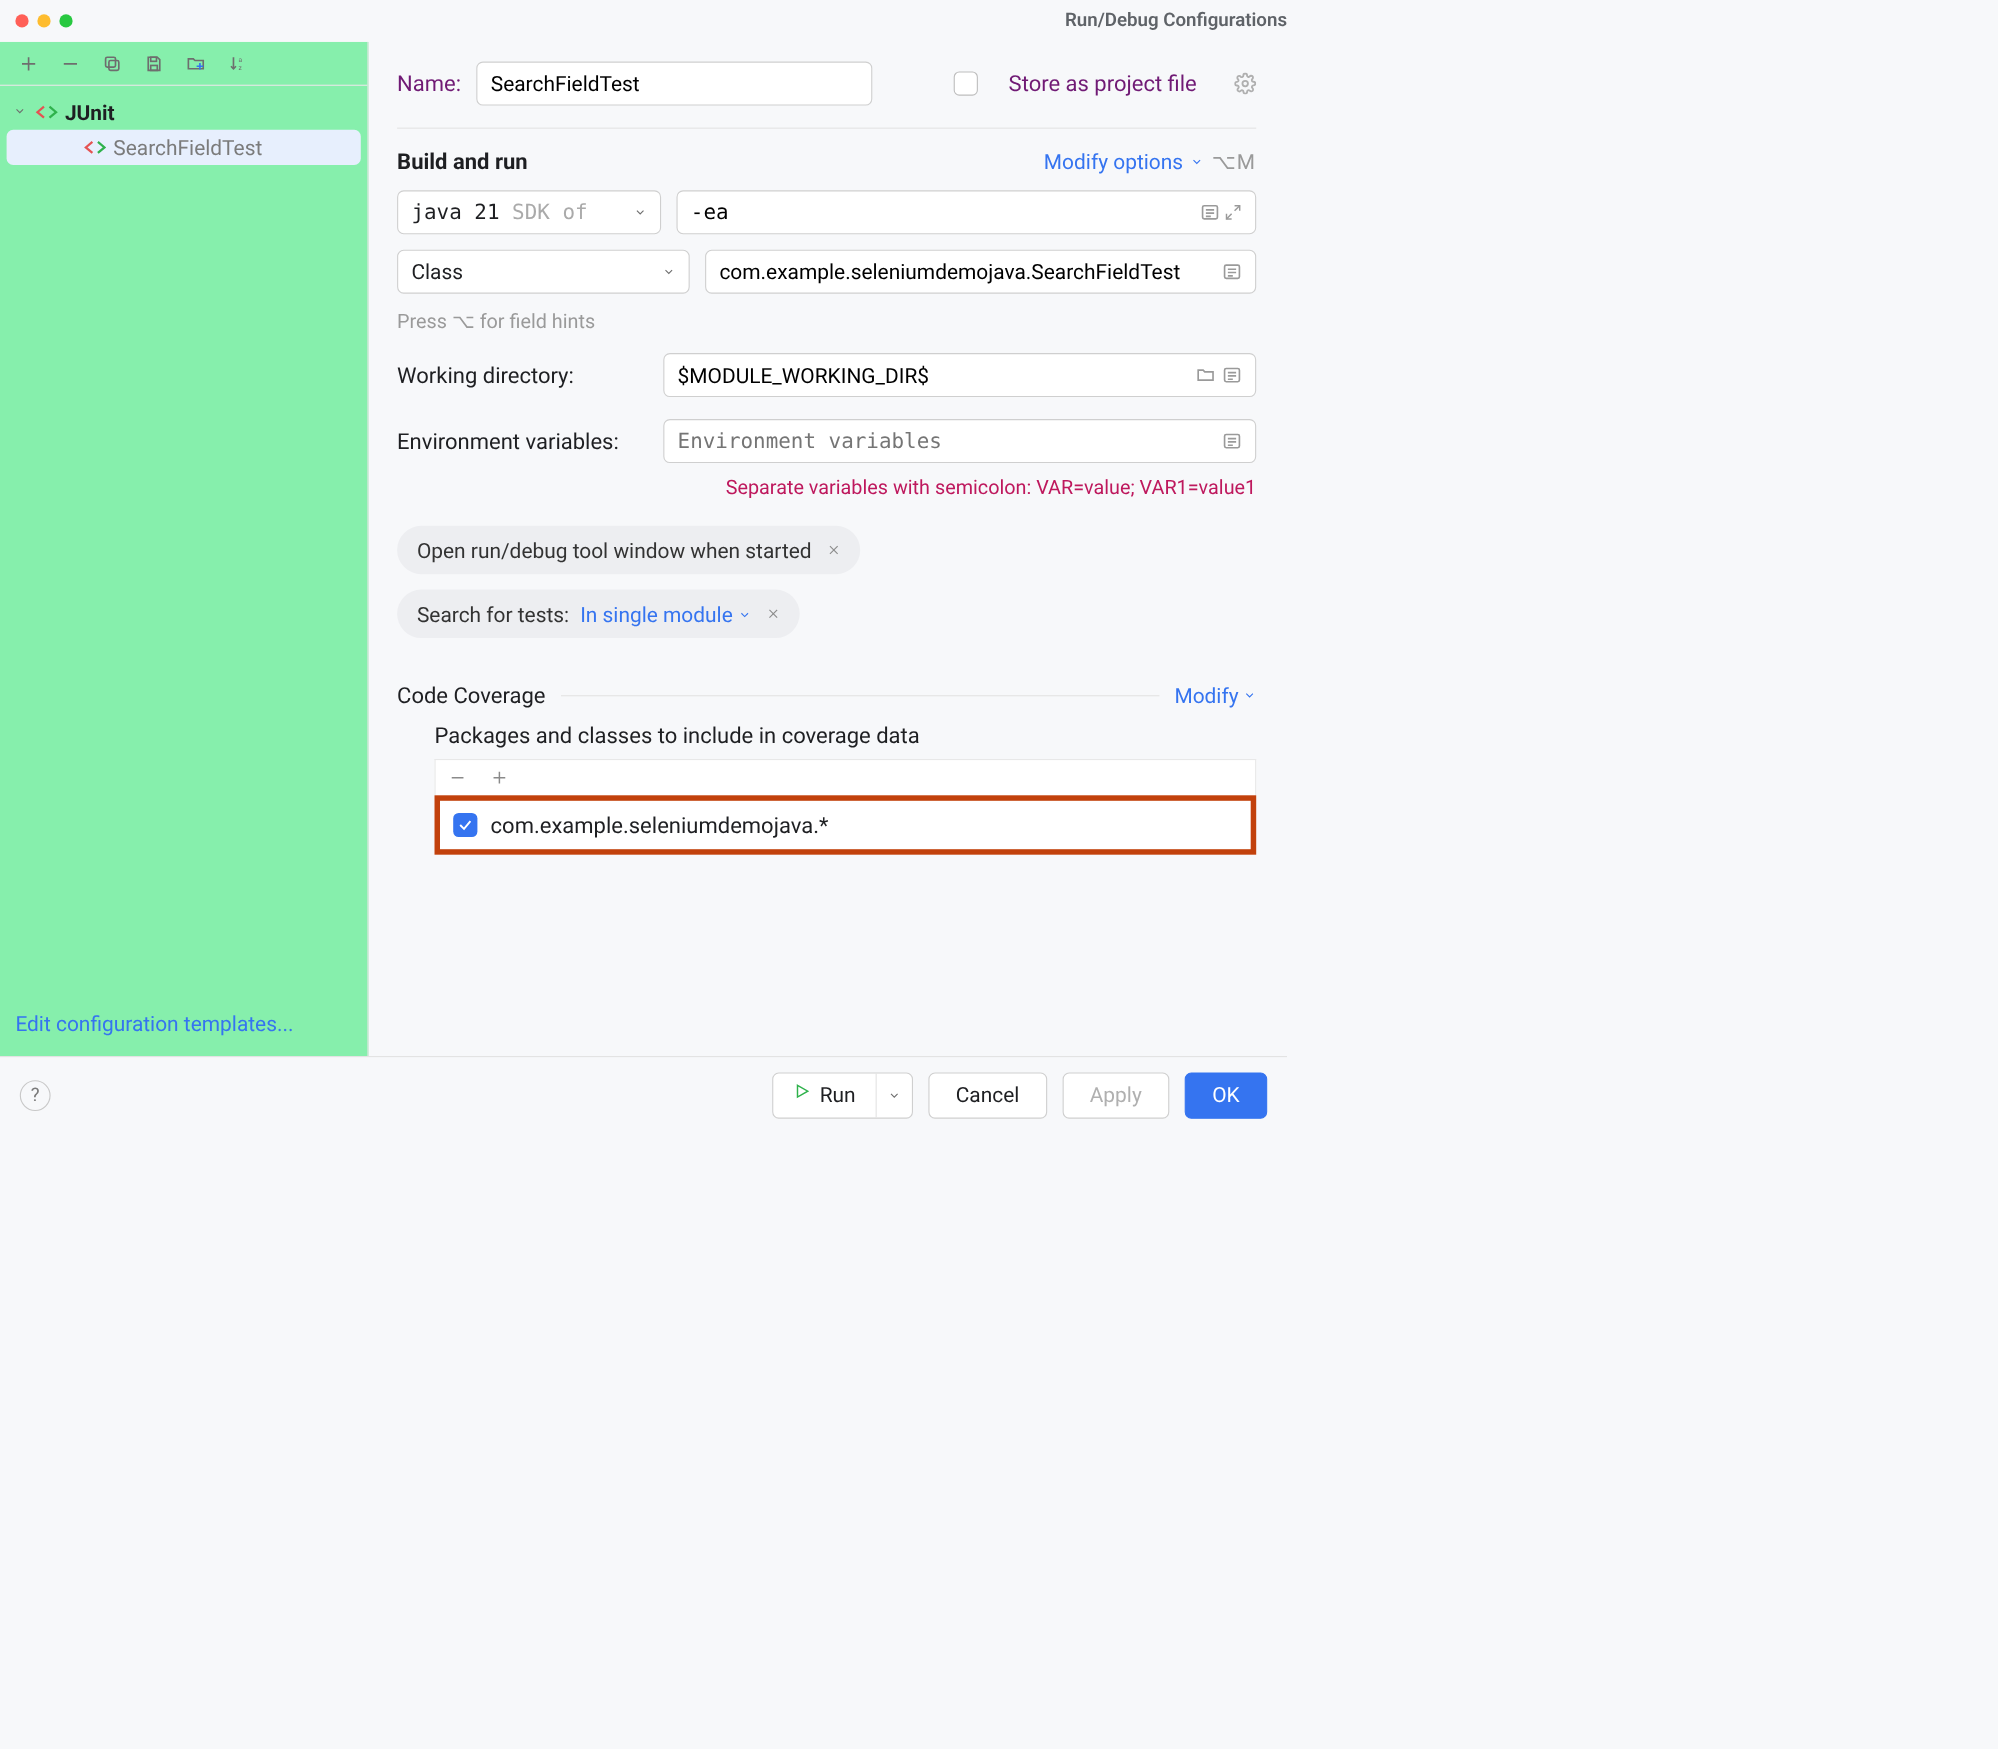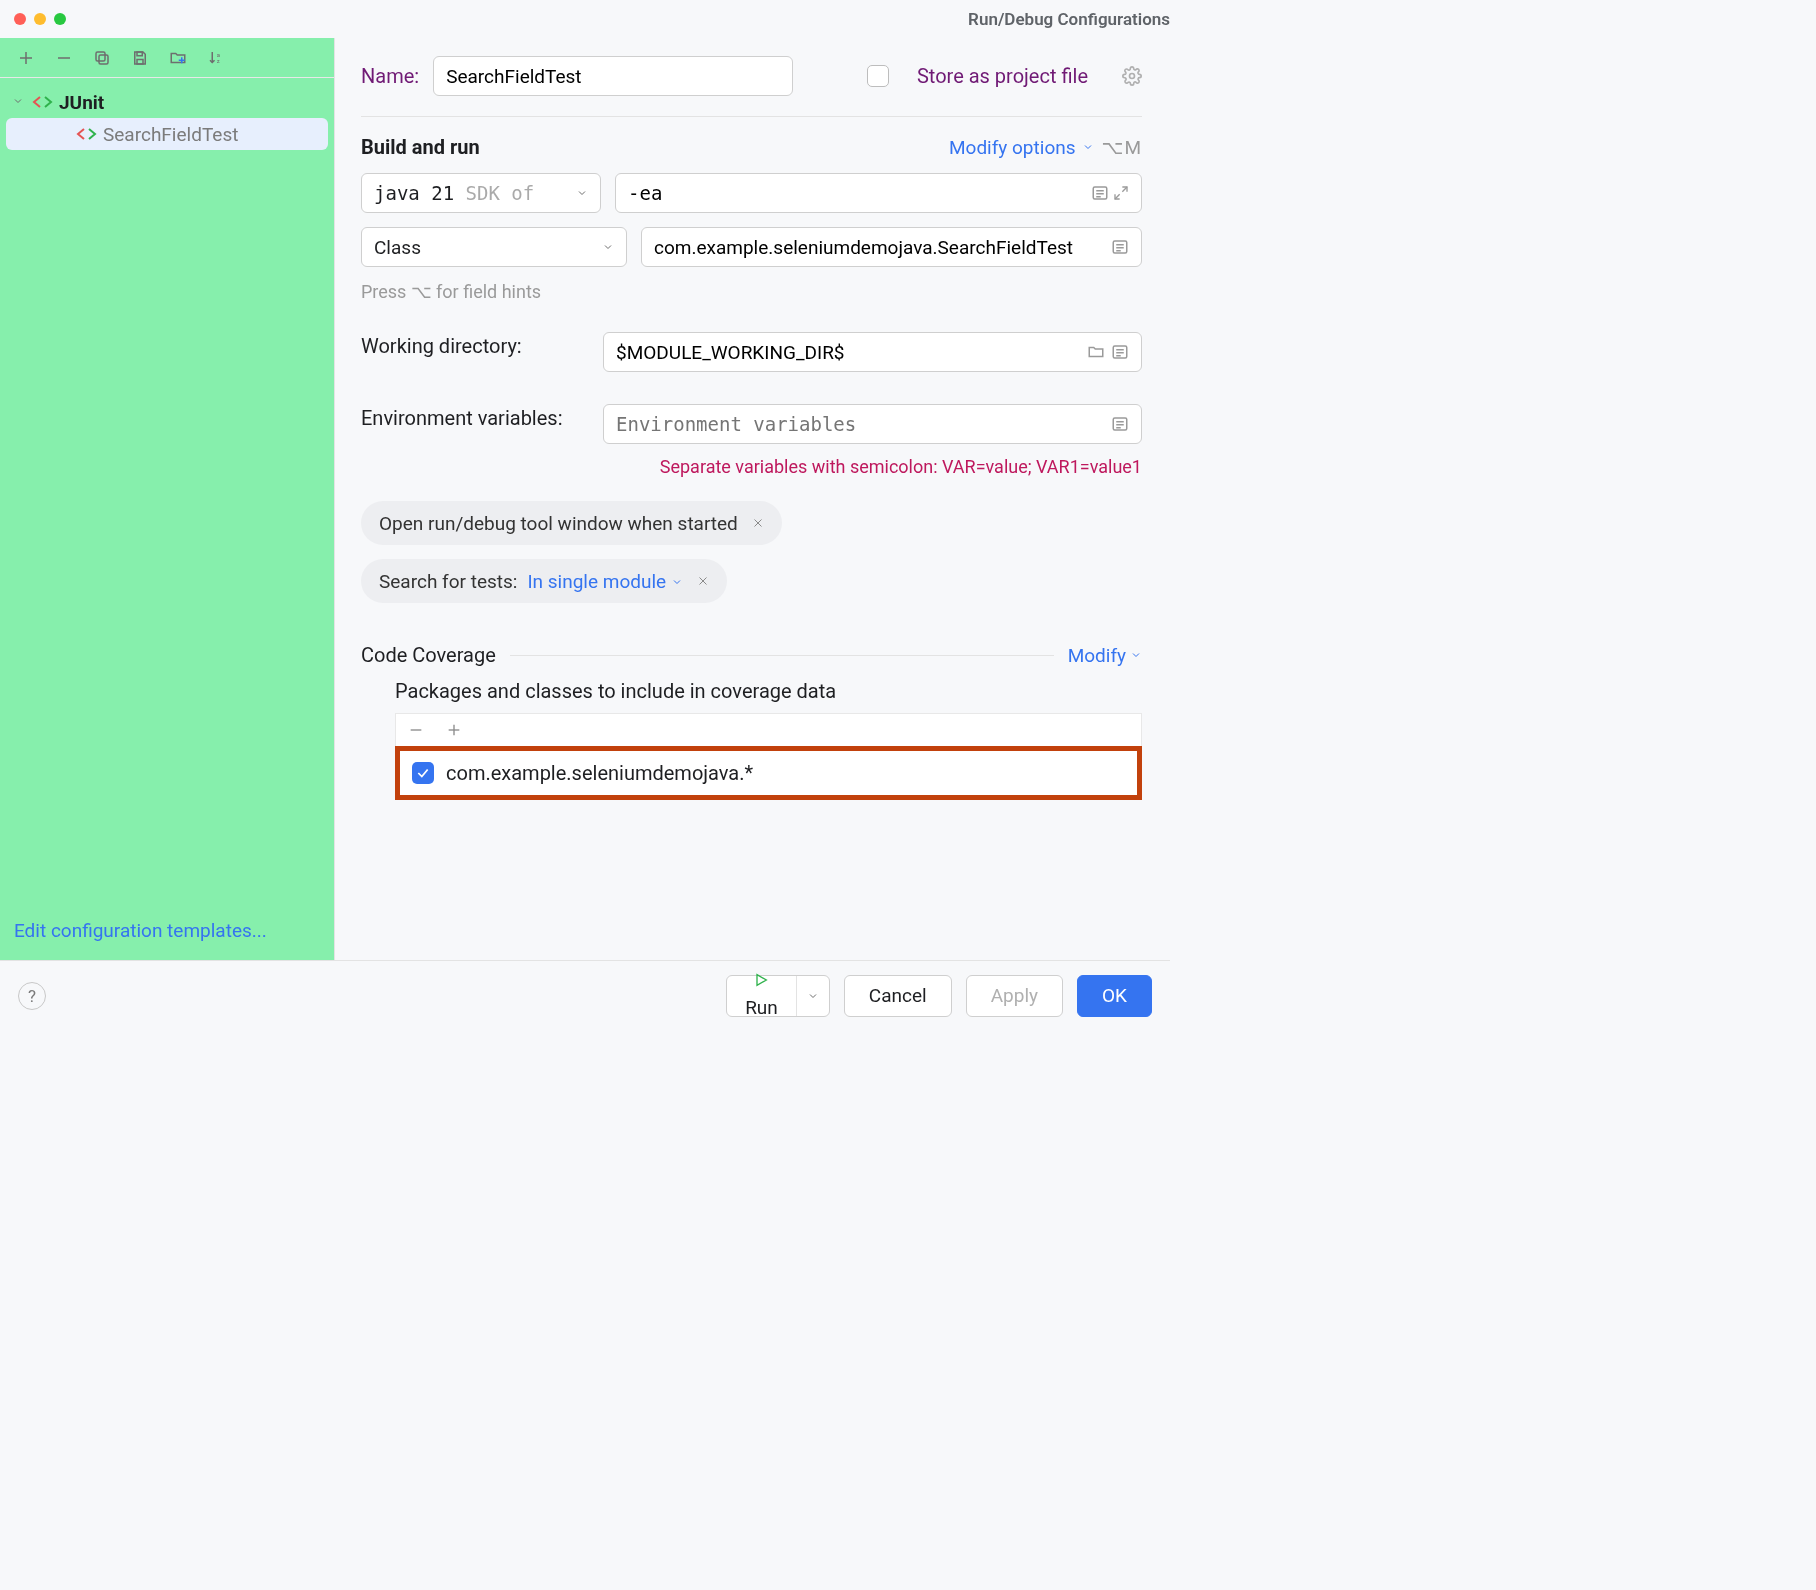--- a/index.html
+++ b/index.html
@@ -139,21 +139,21 @@
     margin: 8px 0 14px;
   }
   .section-header .stitle { font-weight:700; font-size:20px; }
   .section-header .slink { color:#3574f0; display:flex; align-items:center; gap:6px; cursor:pointer; }
   .shortcut { color:#9a9a9a; font-size:19px; margin-left:8px; letter-spacing:1px; }
   .grid2 { display:flex; gap:14px; margin-bottom:14px; }
   .grid2 > * { flex: 0 0 auto; }
   .sdk-hint { color:#9a9a9a; font-size:18px; margin: 4px 0 18px; }
   .label-col { display:flex; align-items:center; min-width:228px; font-size:20px; }
   .field-row { display:flex; align-items:center; gap:14px; margin-bottom:20px; }
-  .field-row .input, .field-row .combo { flex:1;margin-top:12px; }
+  .field-row .input, .field-row .combo { flex:1; }
   .env-hint { color:#be185d; font-size:18px; text-align:right; margin-top:-8px; margin-bottom:24px; }
   .chip {
     display:inline-flex; align-items:center; gap:10px;
     background:#edeef1; border-radius:22px; height:44px; padding:0 18px;
     font-size:19px; color:#333; margin-right:10px; margin-bottom:14px;
   }
   .chip .link { color:#3574f0; }
   .chip .x { color:#8a8a8a; cursor:pointer; margin-left:4px; }
   .subsection-title { font-size:20px; color:#1e1f22; margin:10px 0 10px 34px; }
   .cov-toolbar { display:flex; gap:18px; padding:6px 10px; margin-left:34px; border:1px solid #e8e8e8; border-bottom:none; background:#fff; }
@@ -188,21 +188,21 @@
   }
   .footer .spacer { flex:1; }
   .btn {
     height:42px; border:1px solid #cfcfcf; border-radius:6px;
     background:#fff; color:#1e1f22; font-size:19px; padding:0 24px;
     display:flex; align-items:center; justify-content:center; cursor:pointer;
   }
   .btn.disabled { color:#b0b0b0; cursor:default; }
   .btn.primary { background:#3574f0; border-color:#3574f0; color:#fff; }
   .btn.split { display:flex; padding:0; }
-  .btn.split .main { padding:0 18px; display:flex; align-items:center; gap:8px;flex-direction:column; }
+  .btn.split .main { padding:0 18px; display:flex; align-items:flex-start; gap:8px; }
   .btn.split .divider { width:1px; height:100%; background:#e3e3e3; }
   .btn.split .caret { width:32px; display:flex; align-items:center; justify-content:center; color:#6e6e6e; }
   .play-icon { color:#2fb24c; }
   .mono { font-family: ui-monospace, SFMono-Regular, Menlo, monospace; }
   .placeholder { color:#aaa; }
   svg { display:block; }
 </style>
 </head>
 <body>
 

